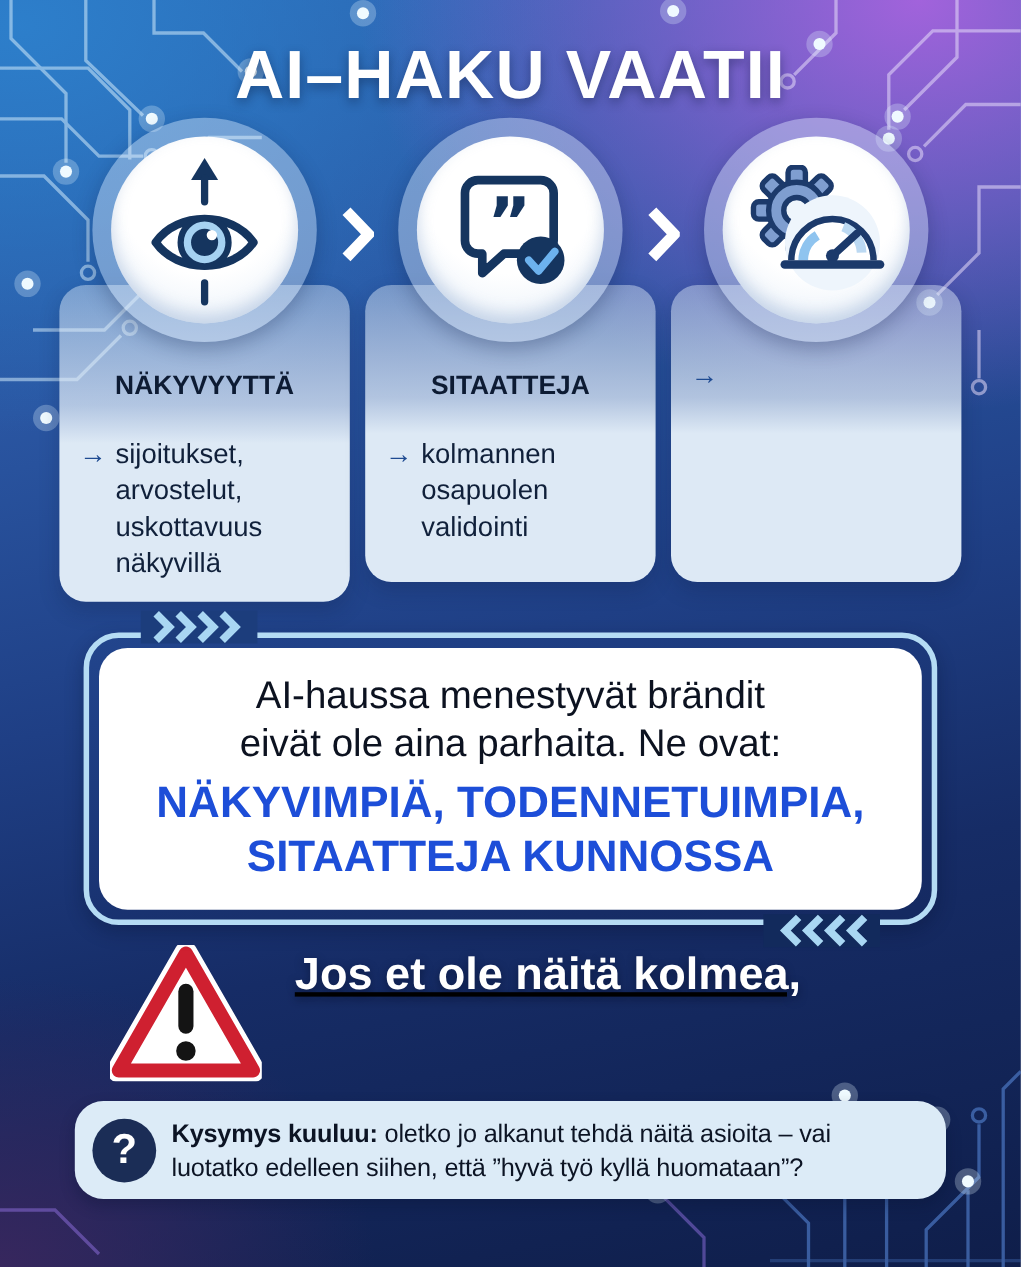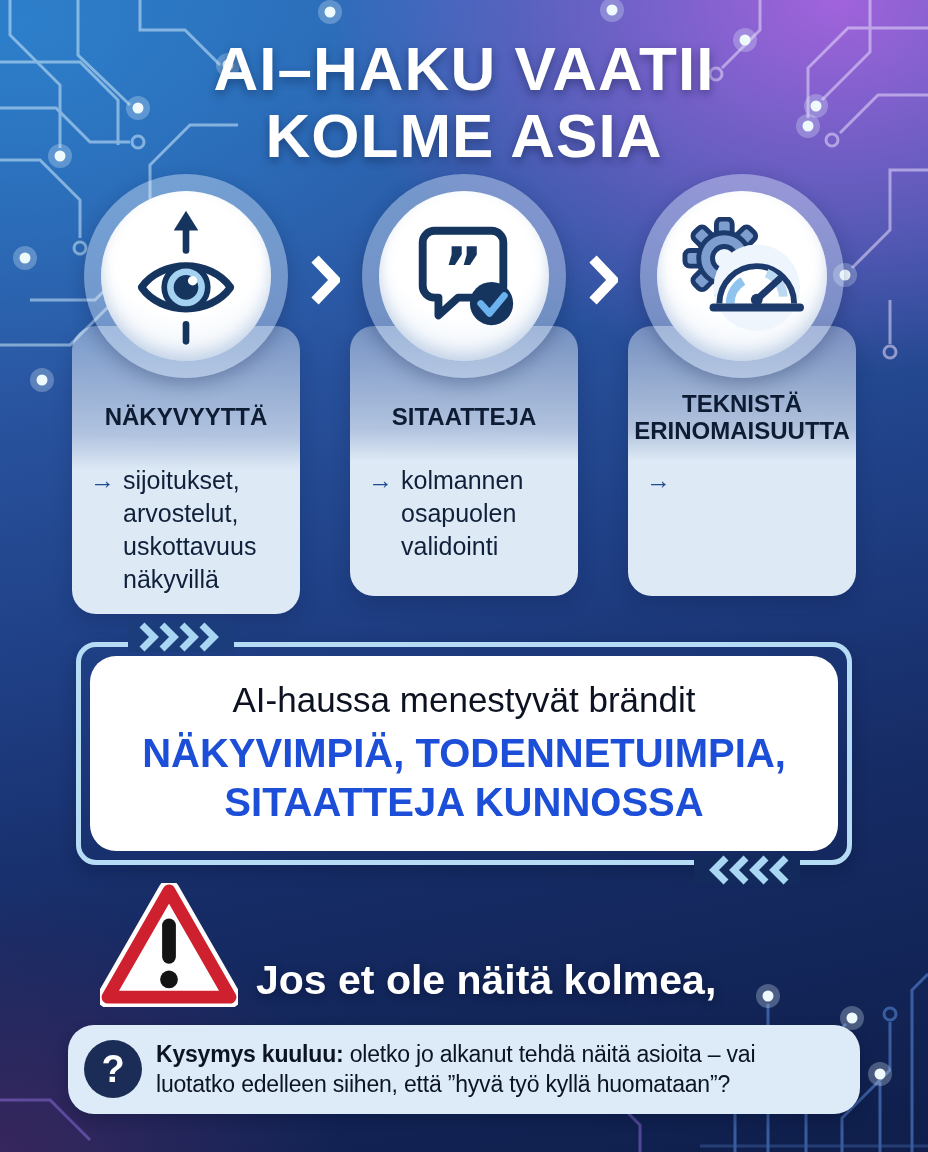--- a/index.html
+++ b/index.html
@@ -26,44 +26,44 @@
 
   .icon-circle{width:204px;height:204px;border-radius:50%;
     background:rgba(226,238,252,.40);display:flex;align-items:center;justify-content:center;
     margin-bottom:-52px;position:relative;z-index:2;
     box-shadow:0 6px 18px rgba(15,30,70,.28);}
   .icon-inner{width:170px;height:170px;border-radius:50%;
     background:radial-gradient(circle at 50% 28%,#ffffff 52%,#e3edf8 100%);
     display:flex;align-items:center;justify-content:center;
     box-shadow:inset 0 -8px 14px rgba(150,175,210,.45);}
 
-  .card{width:228px;border-radius:24px;min-height:270px;box-sizing:border-box;
+  .card{width:264px;border-radius:24px;min-height:270px;box-sizing:border-box;
     padding:56px 0 18px;
     background:linear-gradient(180deg,rgba(224,235,247,.42) 0%,rgba(224,235,247,.75) 38%,#dde9f5 50%,#dde9f5 100%);
     box-shadow:0 8px 18px rgba(12,26,64,.22);}
   .card-heading{min-height:72px;display:flex;align-items:center;justify-content:center;
     text-align:center;font-weight:bold;font-size:24px;color:#0d1b33;
     white-space:pre-line;line-height:1.12;padding:0 4px;}
   .card-body{display:flex;align-items:flex-start;gap:8px;padding:10px 12px 0 18px;
     font-size:25px;line-height:1.32;color:#10203a;}
   .card-arrow{color:#1e4a91;font-weight:bold;flex:none;}
   .card-text{white-space:pre-line;}
 
   .quote-section{margin:28px 76px 0;position:relative;}
-  .quote-outline{border:5px solid #b5dcf4;border-radius:20px;padding:9px;
+  .quote-outline{border:5px solid #b5dcf4;border-radius:32px;padding:9px;
     box-shadow:0 6px 16px rgba(8,18,48,.3);}
   .quote-box{background:#ffffff;border-radius:26px;text-align:center;
     padding:22px 14px 24px;}
   .quote-intro{font-size:35px;line-height:1.24;color:#0c1220;}
   .quote-emphasis{margin-top:8px;font-size:40px;line-height:1.22;font-weight:bold;color:#1d4ed8;}
   .chev-patch{position:absolute;display:flex;padding:0 10px;}
   .chev-top{top:-20px;left:52px;background:#1c3d7c;}
   .chev-bottom{bottom:-20px;right:52px;background:#122a5c;}
 
-  .warning{display:flex;align-items:flex-end;gap:18px;padding:18px 0 0 100px;}
+  .warning{display:flex;align-items:flex-start;gap:30px;padding:18px 0 0 100px;text-decoration:underline;}
   .warning-text{color:#fff;font-weight:bold;font-size:41px;line-height:1.28;
     text-shadow:0 3px 8px rgba(6,14,40,.5);}
 
   .question{margin:18px 68px 0;background:#dcebf7;border-radius:26px;
     display:flex;align-items:center;gap:14px;padding:14px 18px 14px 16px;
     box-shadow:0 6px 14px rgba(8,18,48,.3);}
   .q-icon{flex:none;width:58px;height:58px;border-radius:50%;background:#1b2d56;
     color:#fff;font-weight:bold;font-size:38px;display:flex;align-items:center;justify-content:center;}
   .q-text{font-size:23px;line-height:1.32;color:#0c1424;letter-spacing:-0.2px;}
   .q-lead{font-weight:bold;}
@@ -143,21 +143,20 @@
     <use href="#gdot" x="852" y="1018"></use>
     <use href="#gdot" x="880" y="1074"></use>
     <use href="#gdot" x="598" y="1082"></use>
   </g>
 </svg>
 
 <div class="content">
 
   <div class="title">
     <div>AI–HAKU VAATII</div>
-    <div>KOLME ASIA</div>
   </div>
 
   <div class="columns">
 
     <div class="column">
       <div class="icon-circle">
         <div class="icon-inner">
           <svg width="116" height="142" viewBox="0 0 120 150">
             <polygon points="60,6 47,27 73,27" fill="#15355f"></polygon>
             <line x1="60" y1="25" x2="60" y2="48" stroke="#15355f" stroke-width="7" stroke-linecap="round"></line>
@@ -239,22 +238,20 @@
               <path d="M-27,6 a27,27 0 0 1 13,-23" stroke="#8fc4ef" stroke-width="9" fill="none"></path>
               <path d="M10,-25 a27,27 0 0 1 17,24" stroke="#bcd9f2" stroke-width="9" fill="none"></path>
               <line x1="0" y1="2" x2="23" y2="-19" stroke="#1c3a6b" stroke-width="7" stroke-linecap="round"></line>
               <circle cx="0" cy="2" r="6" fill="#1c3a6b"></circle>
               <line x1="-44" y1="10" x2="44" y2="10" stroke="#1c3a6b" stroke-width="8" stroke-linecap="round"></line>
             </g>
           </svg>
         </div>
       </div>
       <div class="card">
-        <div class="card-heading">TEKNISTÄ
-ERINOMAISUUTTA</div>
         <div class="card-body">
           <span class="card-arrow">→</span>
         </div>
       </div>
     </div>
 
   </div>
 
   <div class="quote-section">
     <div class="chev-patch chev-top">
@@ -264,20 +261,21 @@
             <polyline points="24,3 36,15 24,27"></polyline>
           <polyline points="44,3 56,15 44,27"></polyline>
             <polyline points="64,3 76,15 64,27"></polyline>
         </g>
       </svg>
     </div>
     <div class="quote-outline">
       <div class="quote-box">
         <div class="quote-intro">
           <div>AI-haussa menestyvät brändit</div>
+          <div>eivät ole aina parhaita. Ne ovat:</div>
         </div>
         <div class="quote-emphasis">
           <div>NÄKYVIMPIÄ, TODENNETUIMPIA,</div>
           <div>SITAATTEJA KUNNOSSA</div>
         </div>
       </div>
     </div>
     <div class="chev-patch chev-bottom">
       <svg width="86" height="30" viewBox="0 0 86 30">
         <g stroke="#a9d7f3" stroke-width="7" fill="none">

